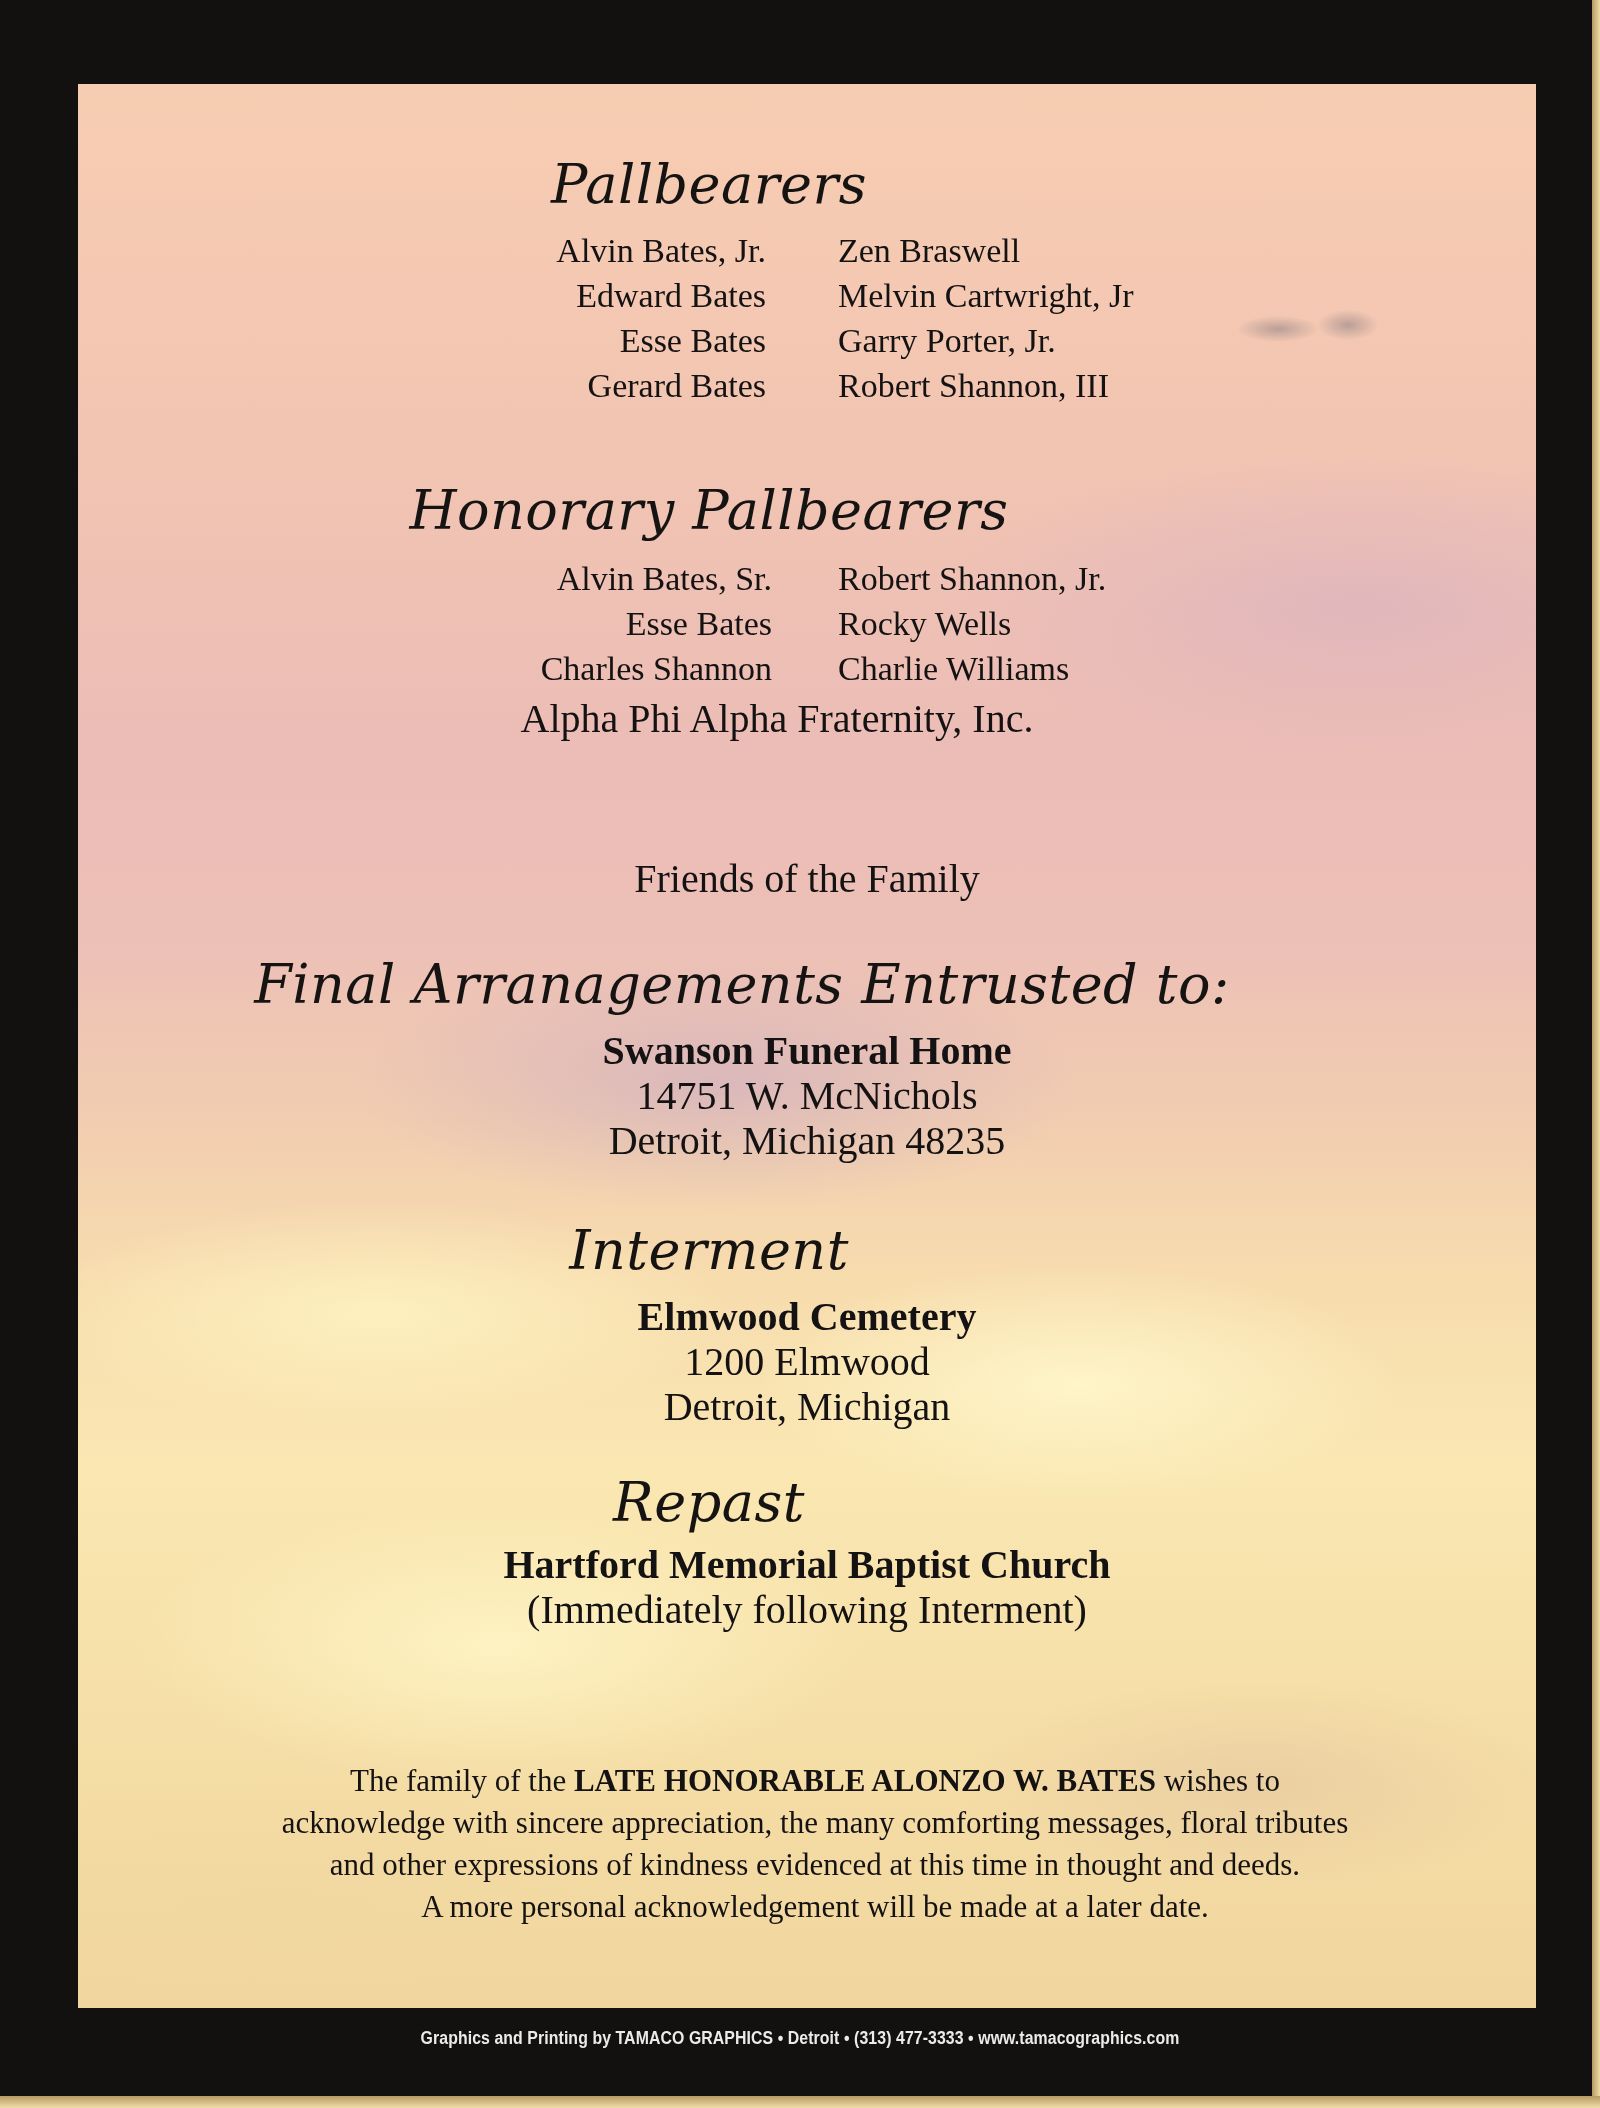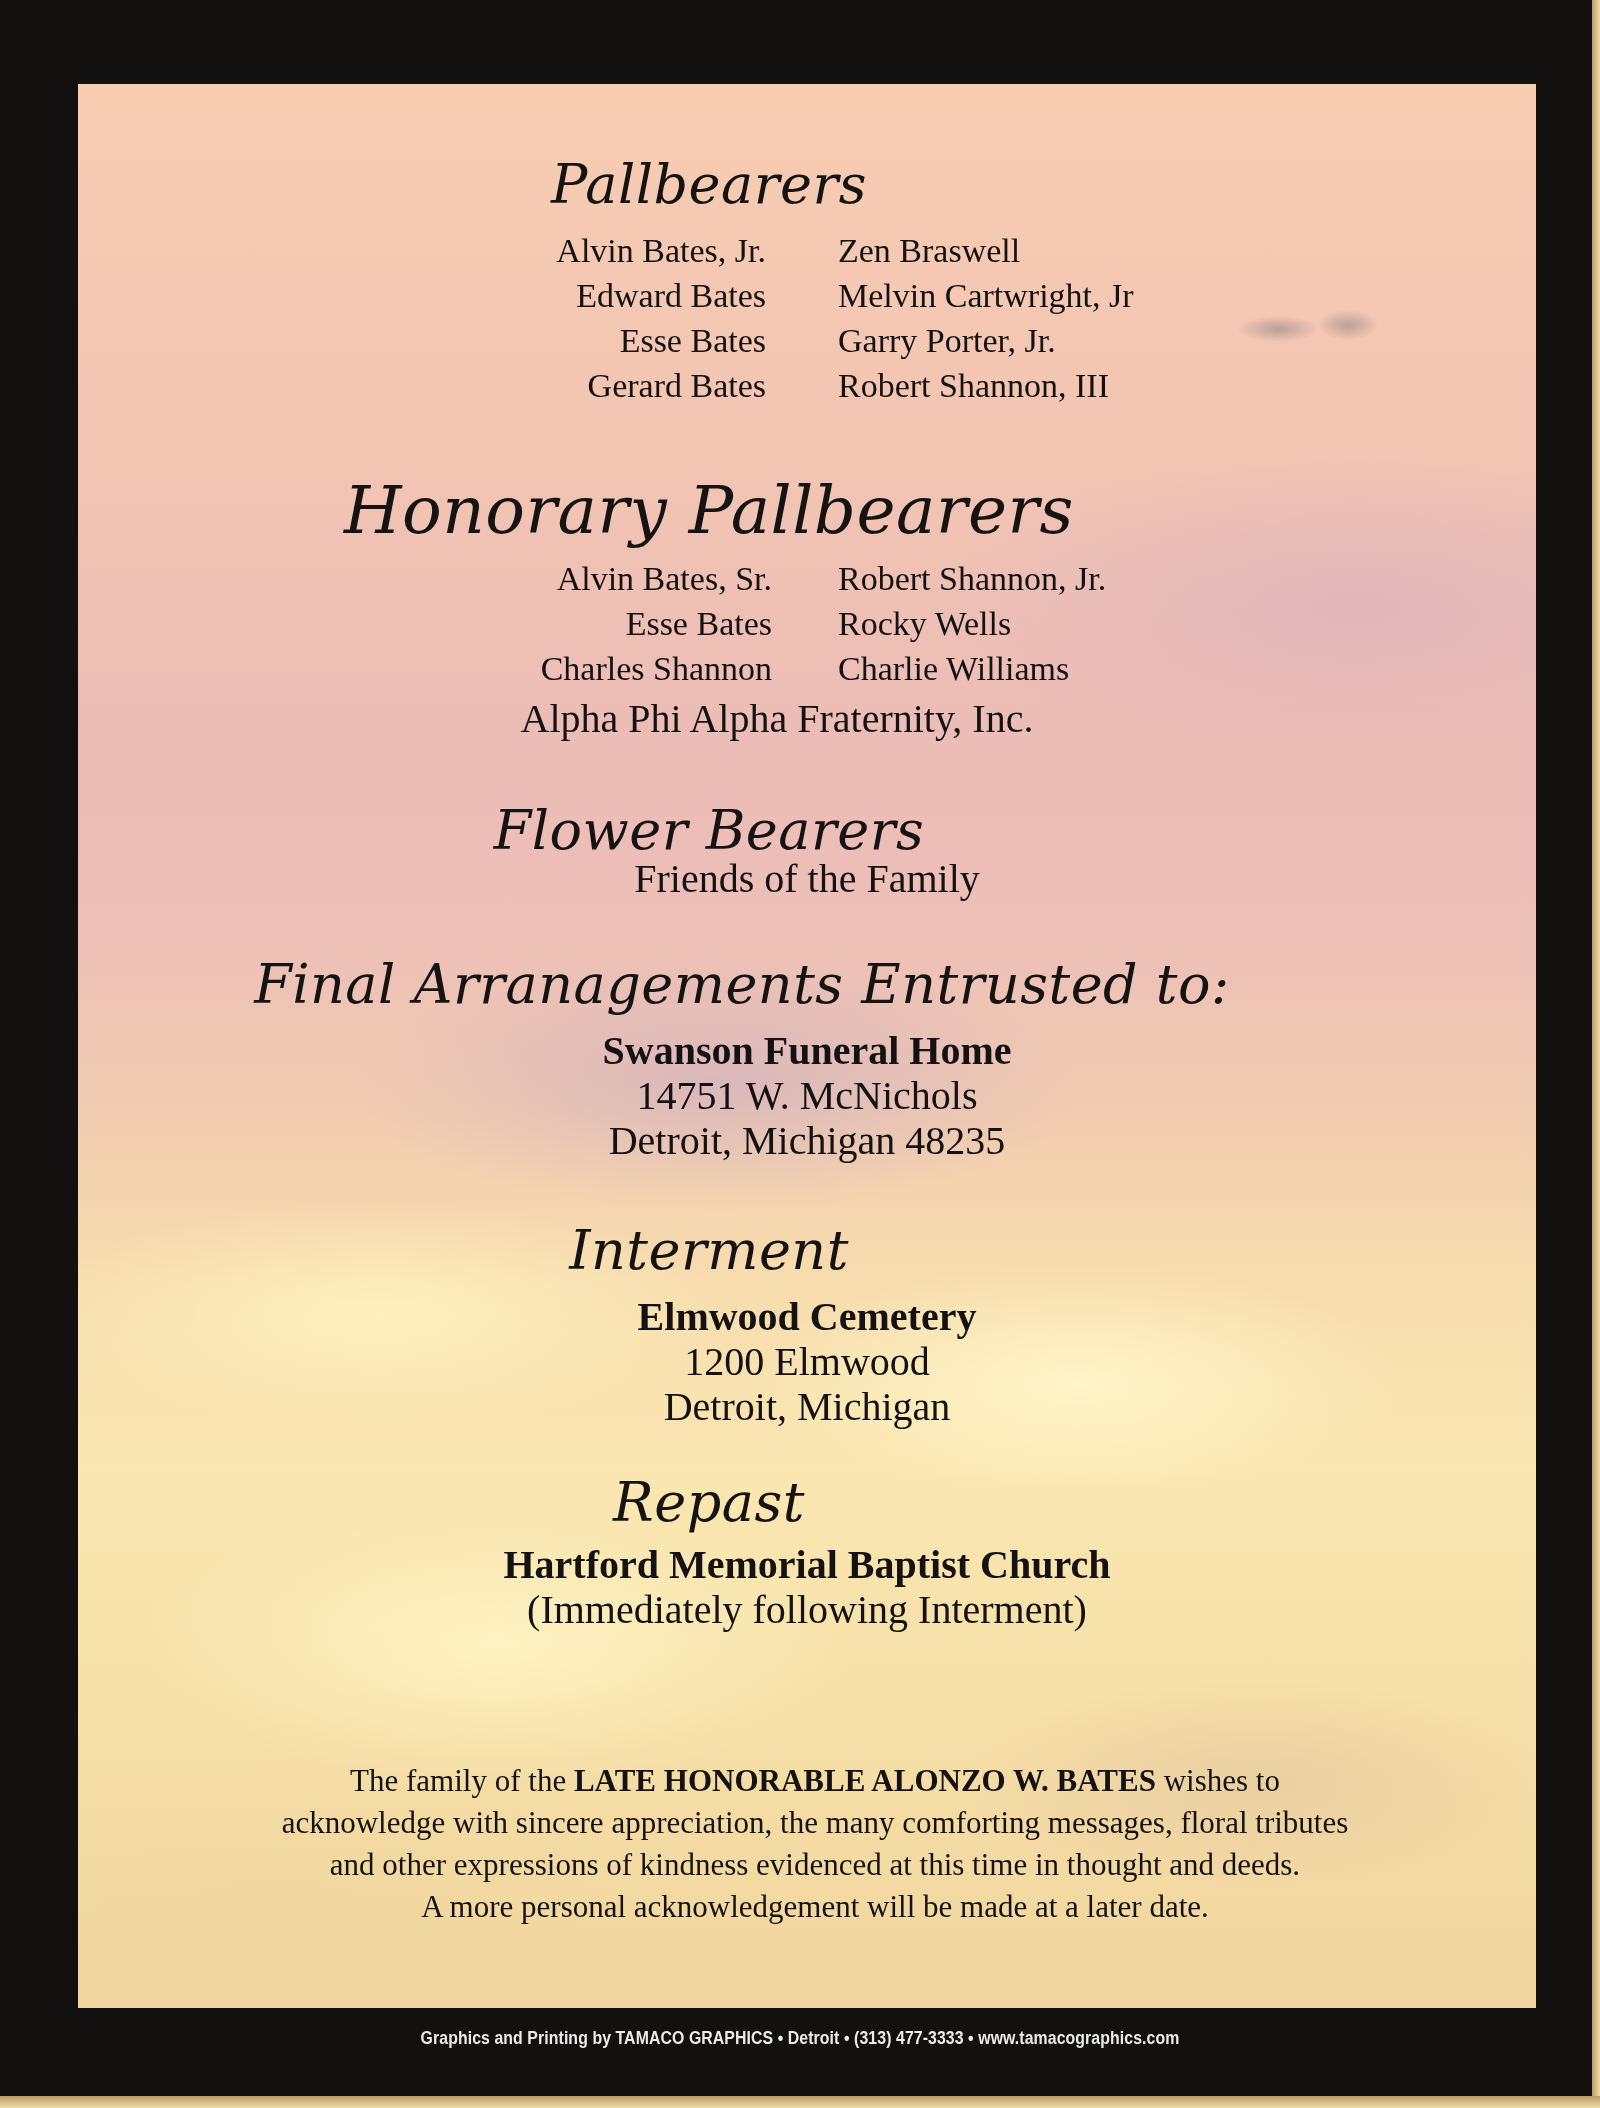--- a/index.html
+++ b/index.html
@@ -105,38 +105,37 @@
     <div class="row">
       <span class="left">Esse Bates</span>
       <span class="right">Garry Porter, Jr.</span>
     </div>
     <div class="row">
       <span class="left">Gerard Bates</span>
       <span class="right">Robert Shannon, III</span>
     </div>
   </div>
 
-  <div class="script" style="top:392px; font-size:66px; line-height:70px;font-style:italic;">Honorary Pallbearers</div>
+  <div class="script" style="top:392px; font-size:54px; line-height:70px;font-style:italic;">Honorary Pallbearers</div>
   <div class="namegrid" style="top:472px;">
     <div class="row">
       <span class="left" style="right:calc(1458px - 694px);">Alvin Bates, Sr.</span>
       <span class="right">Robert Shannon, Jr.</span>
     </div>
     <div class="row">
       <span class="left" style="right:calc(1458px - 694px);">Esse Bates</span>
       <span class="right">Rocky Wells</span>
     </div>
     <div class="row">
       <span class="left" style="right:calc(1458px - 694px);">Charles Shannon</span>
       <span class="right">Charlie Williams</span>
     </div>
   </div>
   <div class="block line" style="top:612px; left:-30px;">Alpha Phi Alpha Fraternity, Inc.</div>
 
-  <div class="script" style="top:712px; font-size:54px; line-height:70px;">Flower Bearers</div>
   <div class="block line" style="top:772px;">Friends of the Family</div>
 
   <div class="script" style="top:866px; font-size:54px; line-height:70px;margin-left:33px;">Final Arranagements Entrusted to:</div>
   <div class="block line bold" style="top:944px;">Swanson Funeral Home</div>
   <div class="block line" style="top:989px;">14751 W. McNichols</div>
   <div class="block line" style="top:1034px;">Detroit, Michigan 48235</div>
 
   <div class="script" style="top:1132px; font-size:54px; line-height:70px;">Interment</div>
   <div class="block line bold" style="top:1210px;">Elmwood Cemetery</div>
   <div class="block line" style="top:1255px;">1200 Elmwood</div>

